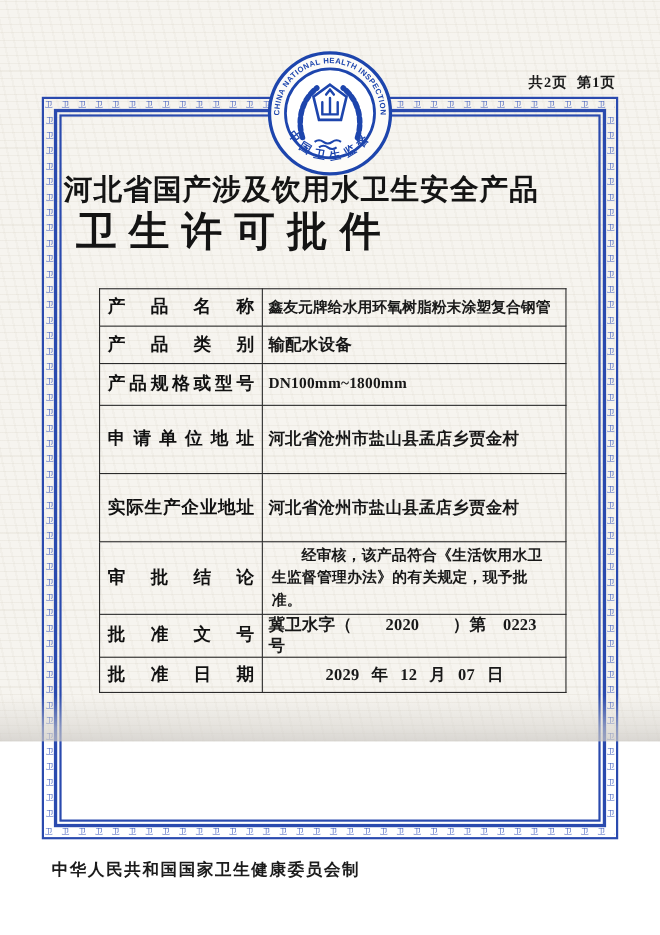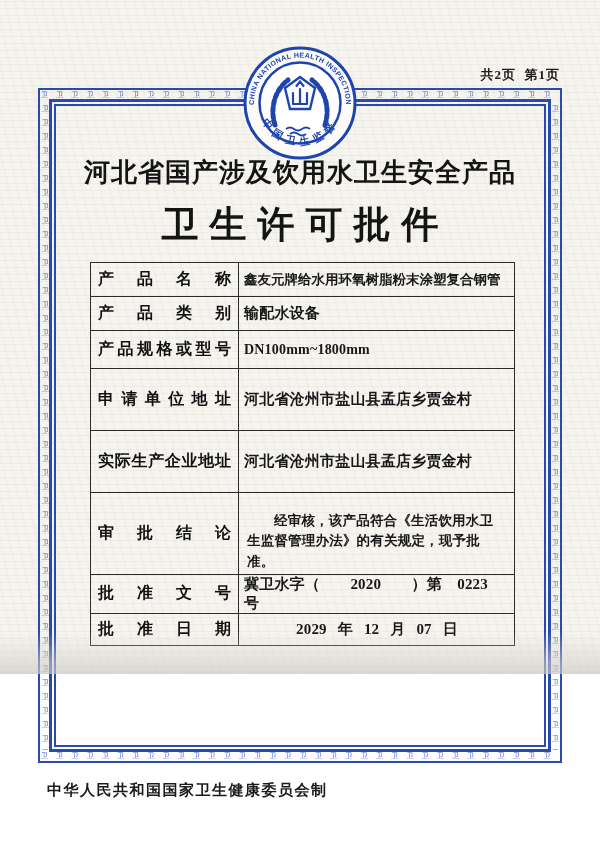--- a/index.html
+++ b/index.html
@@ -37,25 +37,25 @@
   .band-h{left:41px;width:518px;height:8px;line-height:8px;letter-spacing:3px;white-space:nowrap;}
   .band-top{top:91px;}
   .band-bottom{top:752px;}
   .band-v{top:100px;width:8px;height:650px;writing-mode:vertical-rl;text-orientation:upright;letter-spacing:3px;line-height:8px;}
   .band-left{left:41px;}
   .band-right{left:551px;}
   
   .seal{position:absolute;left:242px;top:45px;width:116px;height:116px;}
   
   .title1{
-    position:absolute;left:58px;top:155px;width:484px;text-align:center;
+    position:absolute;left:58px;top:155px;width:484px;text-align:left;
     font-size:26px;font-weight:bold;letter-spacing:1px;
   }
   .title2{
-    position:absolute;left:58px;top:200px;width:484px;text-align:center;
+    position:absolute;left:58px;top:186px;width:484px;
     font-size:37px;font-weight:bold;letter-spacing:11px;text-indent:11px;
   }
   
   .cert-table{
     position:absolute;left:90px;top:262px;width:425px;
     border-collapse:collapse;table-layout:fixed;
   }
   .cert-table td{border:1.5px solid #2b2b2b;vertical-align:middle;box-sizing:border-box;}
   .cell-label{
     font-family:"Liberation Sans", sans-serif;
@@ -67,21 +67,21 @@
     font-family:"Liberation Serif", serif;
     font-size:15px;font-weight:bold;padding:0 4px 0 5px;color:#181818;
     letter-spacing:.2px;
   }
   .row-1{height:34px}.row-2{height:34px}.row-3{height:38px}
   .row-4{height:52px}.row-5{height:62px}.row-6{height:56px}
   .row-7{height:62px}.row-8{height:44px}.row-9{height:36px}
   .row-10{height:32px}.row-11{height:38px}
   .row-1 .cell-value{font-size:13.5px;letter-spacing:0;}
   .row-3 .cell-value{font-size:14px;}
-  .row-8 .cell-value{font-size:13.5px;text-indent:2em;line-height:1.5;padding:18px 8px 2px 8px;}
+  .row-8 .cell-value{font-size:13.5px;text-indent:2em;line-height:1.5;padding:2px 8px 2px 8px;}
   .row-9 .cell-value{}
   .row-10 .cell-value{text-align:center;word-spacing:7px;}
   .row-11 .cell-value{padding-left:8px;word-spacing:5px;}
   
   .footer{
     position:absolute;left:47px;top:781px;
     font-size:15px;font-weight:bold;letter-spacing:1.5px;color:#1b1b1b;
   }
 </style>
 </head>

